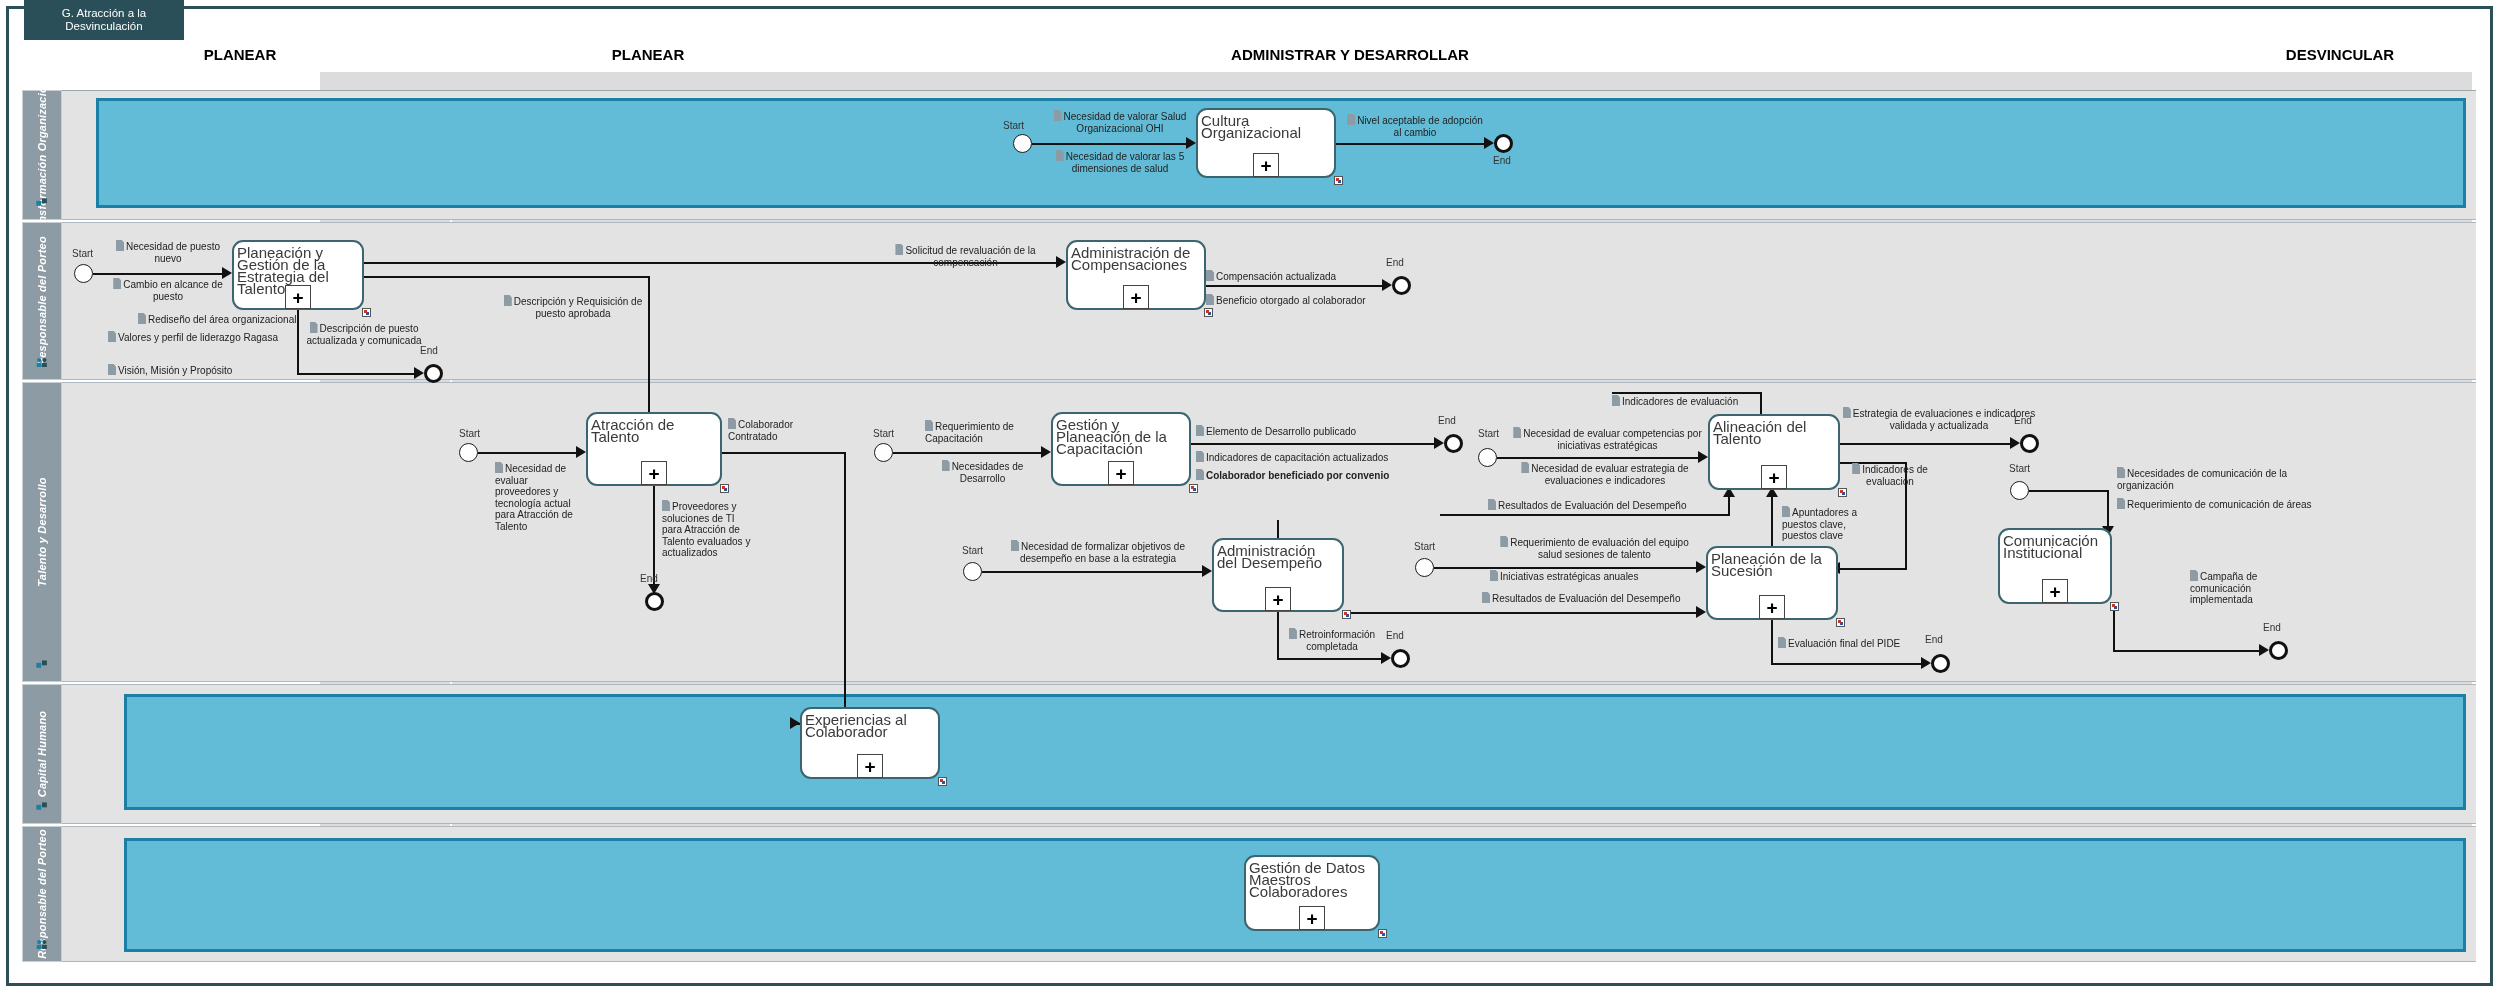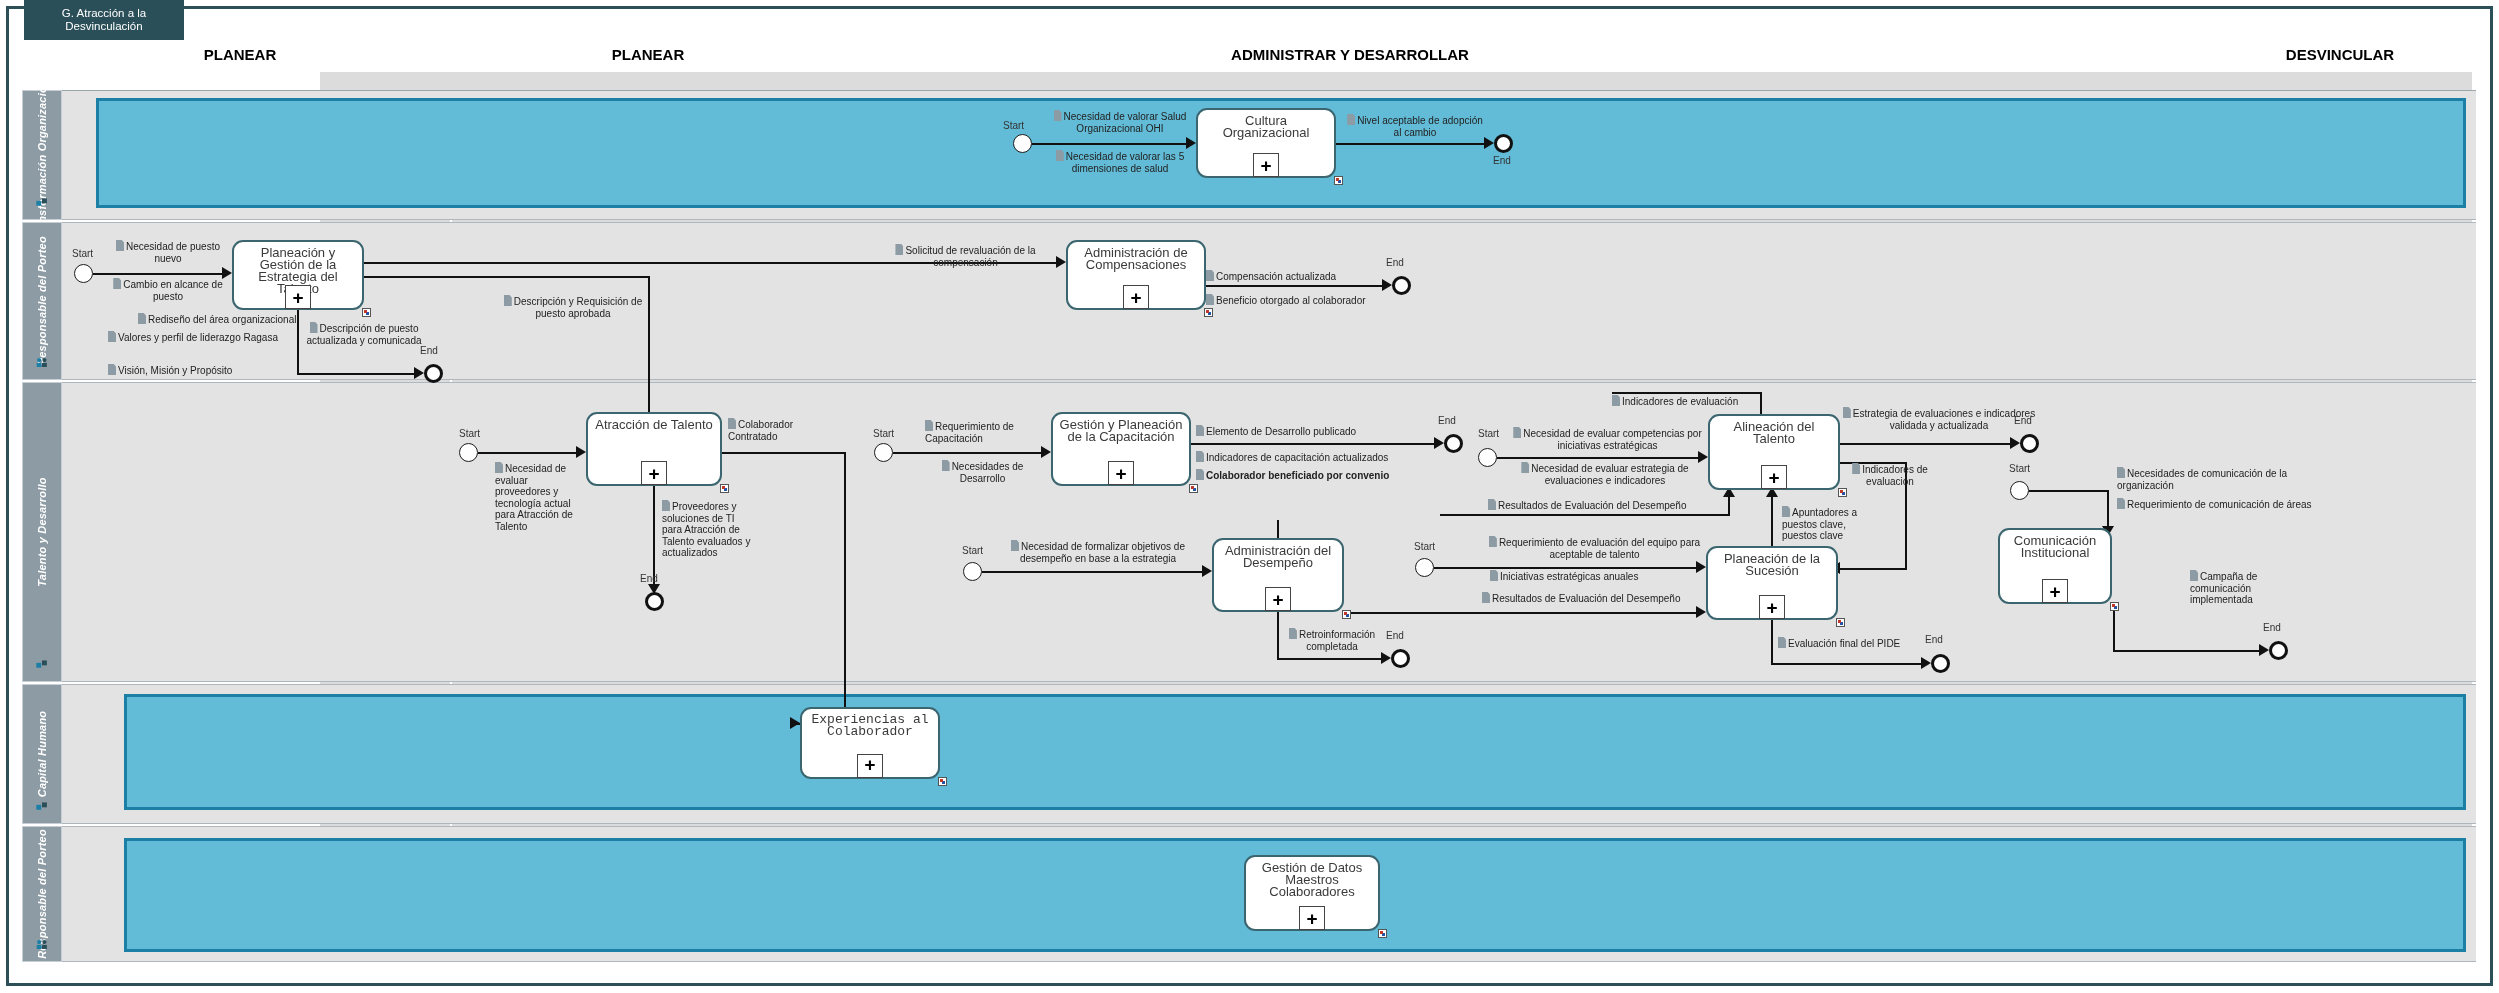--- a/index.html
+++ b/index.html
@@ -67,21 +67,21 @@
     position:absolute; background:#62bcd7; border:3px solid #1b7fa6; z-index:6;
   }
 
   
   .act{
     position:absolute; background:#ffffff; border:2.5px solid #3b6670;
     border-radius:11px; z-index:20;
   }
   .act .act-title{
     position:absolute; left:3px; right:3px; top:5px;
-    font-size:13px; line-height:12px; color:#3a3a3a; text-align:center;
+    font-size:15px; line-height:12px; color:#3a3a3a; text-align:left;
   }
   .act .plus{
     position:absolute; bottom:-1px; left:50%; transform:translateX(-50%);
     width:26px; height:24px; background:#fff; border:1.4px solid #444;
     display:flex; align-items:center; justify-content:center;
     font-size:19px; font-weight:bold; line-height:1; color:#000;
   }
   .act .marker{
     position:absolute; right:-9px; bottom:-9px; width:9px; height:9px;
     background:#fff; border:1px solid #555;
@@ -428,21 +428,21 @@
     <span class="doc"></span><span>Retroinformación completada</span>
   </div>
   <div class="ev end" style="left:1391px;top:649px;"></div>
   <div class="ev-label" style="left:1386px;top:630px;">End</div>
 
   <div class="ev-label" style="left:1414px;top:541px;">Start</div>
   <div class="ev start" style="left:1415px;top:558px;"></div>
   <div class="ln h" style="left:1434px;top:567px;width:264px;"></div>
   <div class="arw r" style="left:1696px;top:561px;"></div>
   <div class="dobj center" style="left:1487px;top:536px;width:215px;">
-    <span class="doc"></span><span>Requerimiento de evaluación del equipo para aceptable de talento</span>
+    <span class="doc"></span><span>Requerimiento de evaluación del equipo salud sesiones de talento</span>
   </div>
   <div class="dobj" style="left:1490px;top:570px;width:210px;">
     <span class="doc"></span><span>Iniciativas estratégicas anuales</span>
   </div>
 
   <div class="act" style="left:1706px;top:546px;width:132px;height:74px;">
     <div class="act-title">Planeación de la Sucesión</div>
     <div class="plus">+</div>
     <div class="marker"></div>
   </div>
@@ -486,21 +486,21 @@
   <div class="lane-head" style="top:684px;height:140px;">
     <span class="vtxt">Capital Humano</span>
     <svg class="lane-ico" viewBox="0 0 16 16">
       <rect x="1" y="6" width="6" height="6" fill="#1b7fa6"></rect>
       <rect x="8" y="3" width="6" height="6" fill="#2b4f58"></rect>
     </svg>
   </div>
   <div class="lane-body" style="left:62px;top:684px;width:2414px;height:140px;"></div>
   <div class="blue-band" style="left:124px;top:694px;width:2342px;height:116px;"></div>
 
-  <div class="act" style="left:800px;top:707px;width:140px;height:72px;font-family:Liberation Mono, monospace;">
+  <div class="act" style="left:800px;top:707px;width:140px;height:72px;">
     <div class="act-title">Experiencias al Colaborador</div>
     <div class="plus">+</div>
     <div class="marker"></div>
   </div>
 
   <div class="lane-head" style="top:826px;height:136px;">
     <span class="vtxt">Responsable del Porteo</span>
     <svg class="lane-ico" viewBox="0 0 16 16">
       <circle cx="4.5" cy="5" r="2.6" fill="#1b7fa6"></circle>
         <circle cx="11" cy="5" r="2.6" fill="#2b4f58"></circle>

